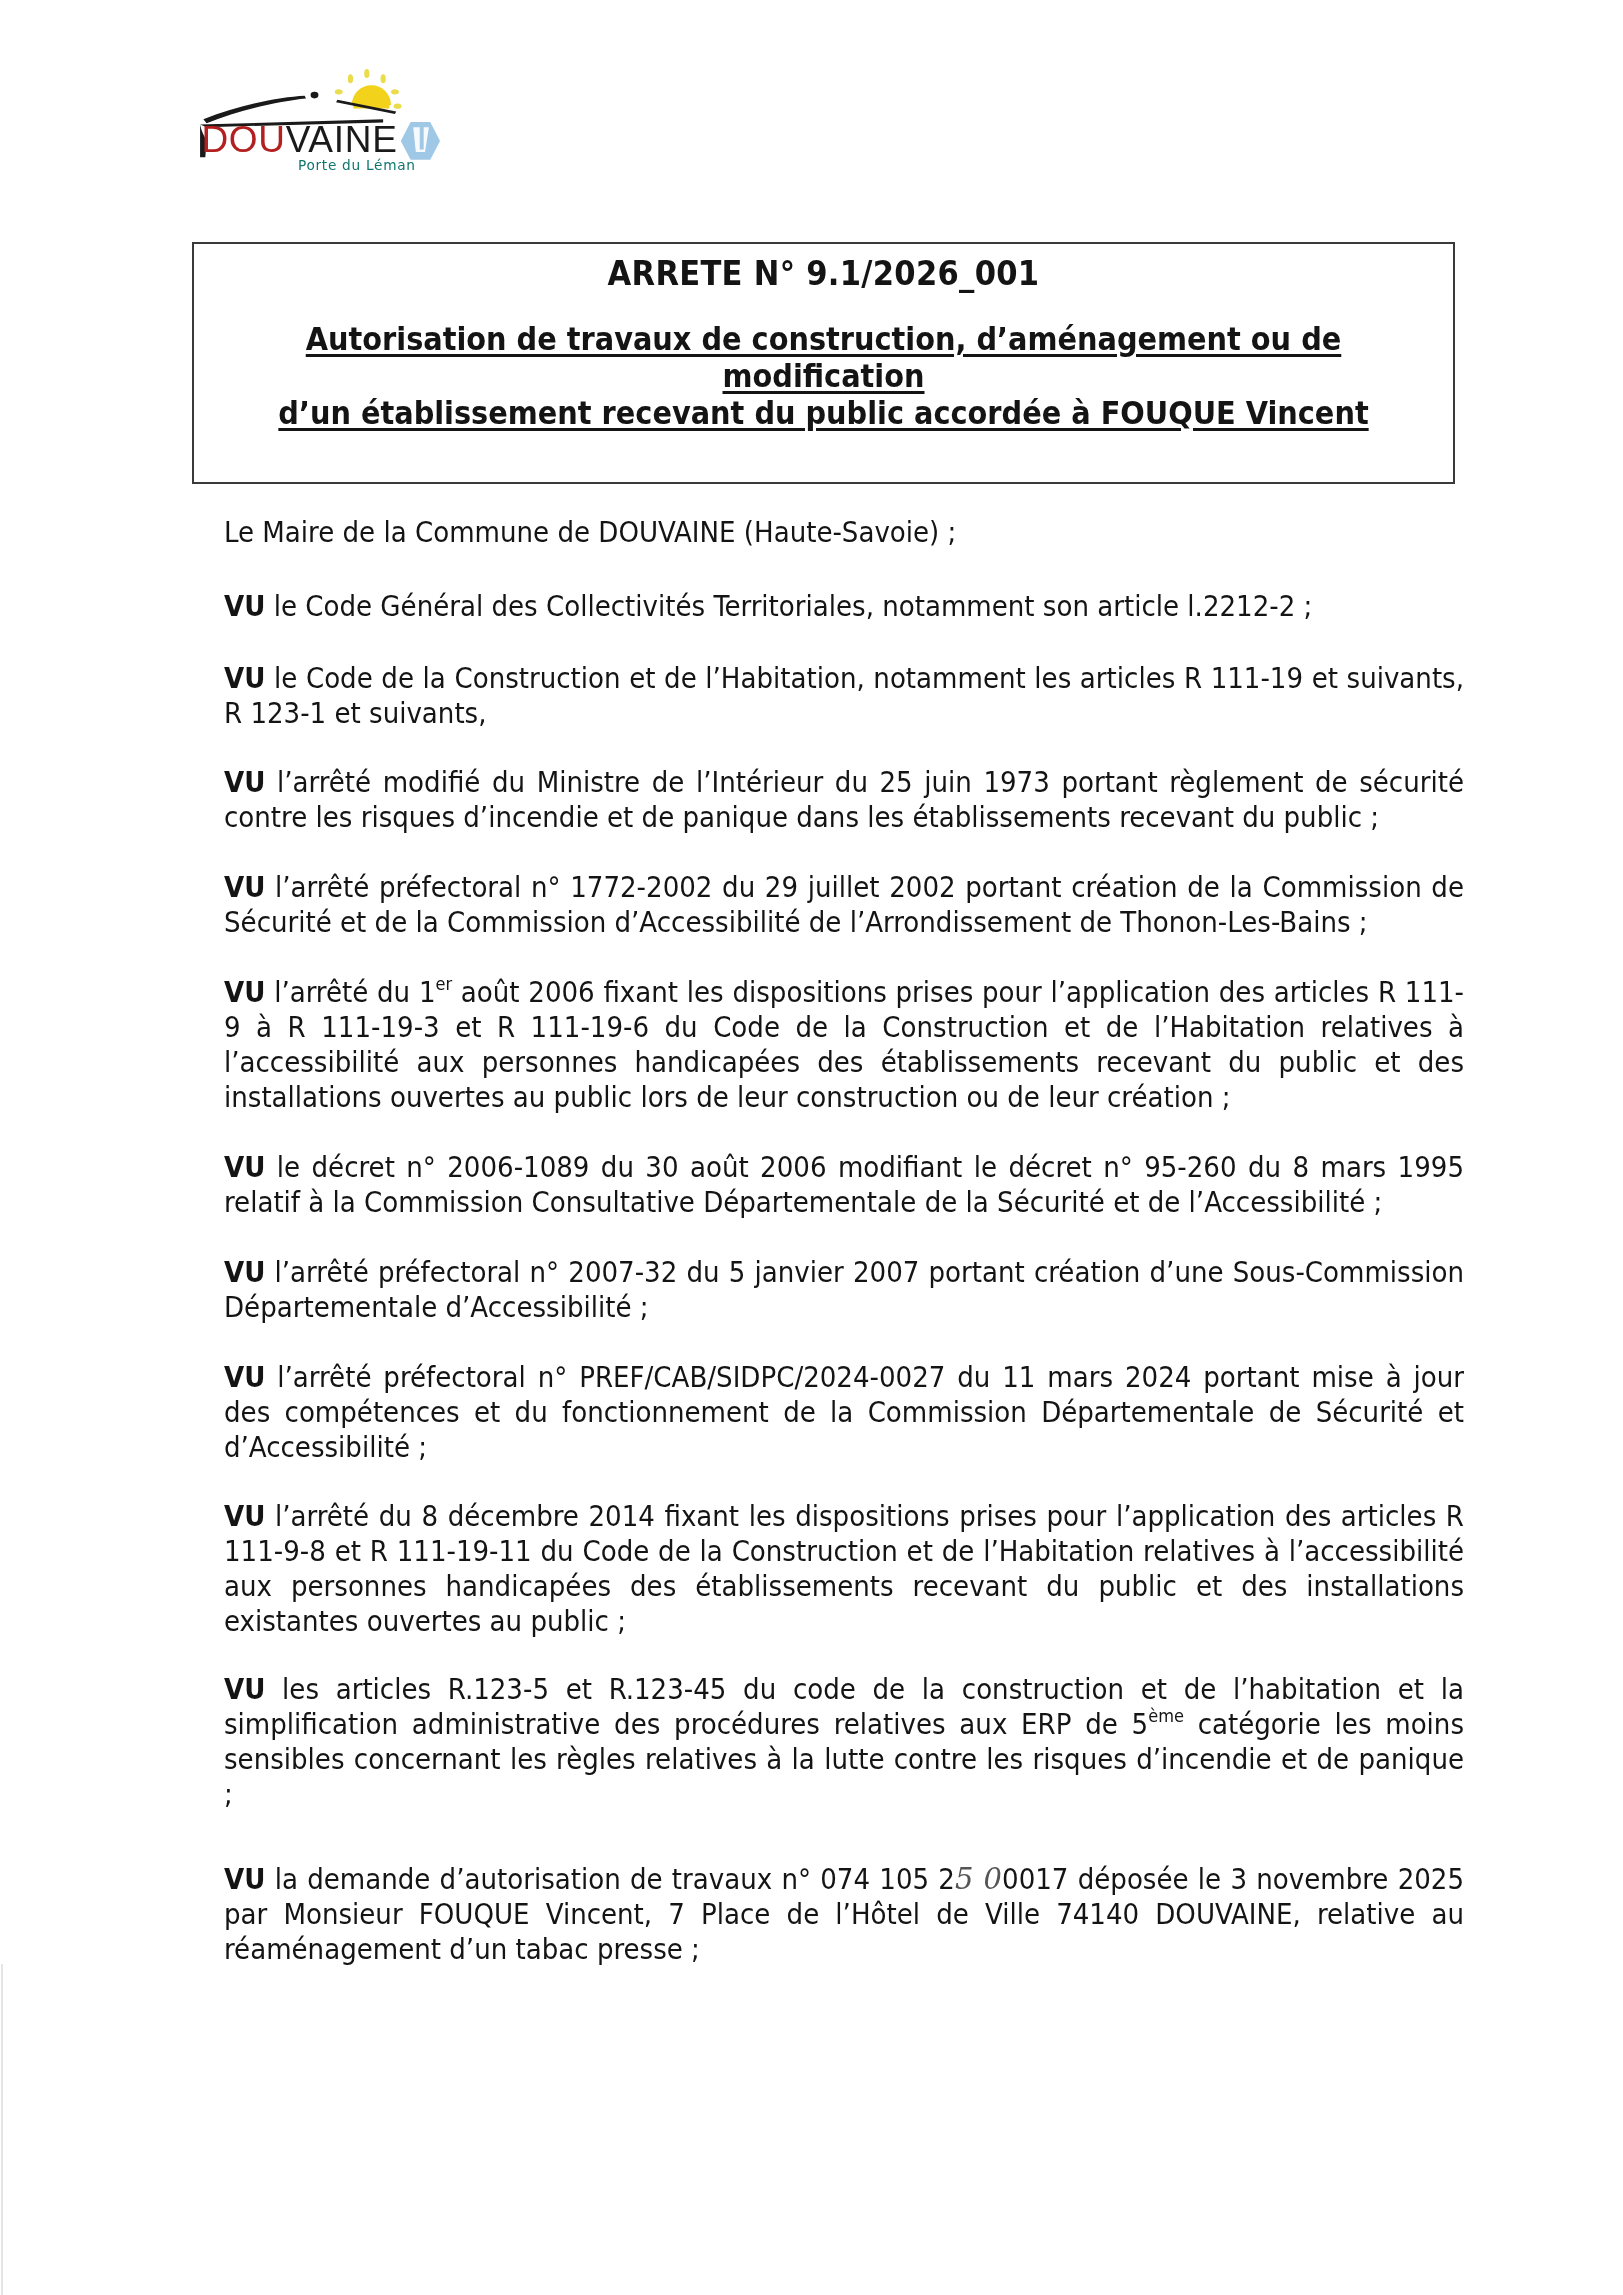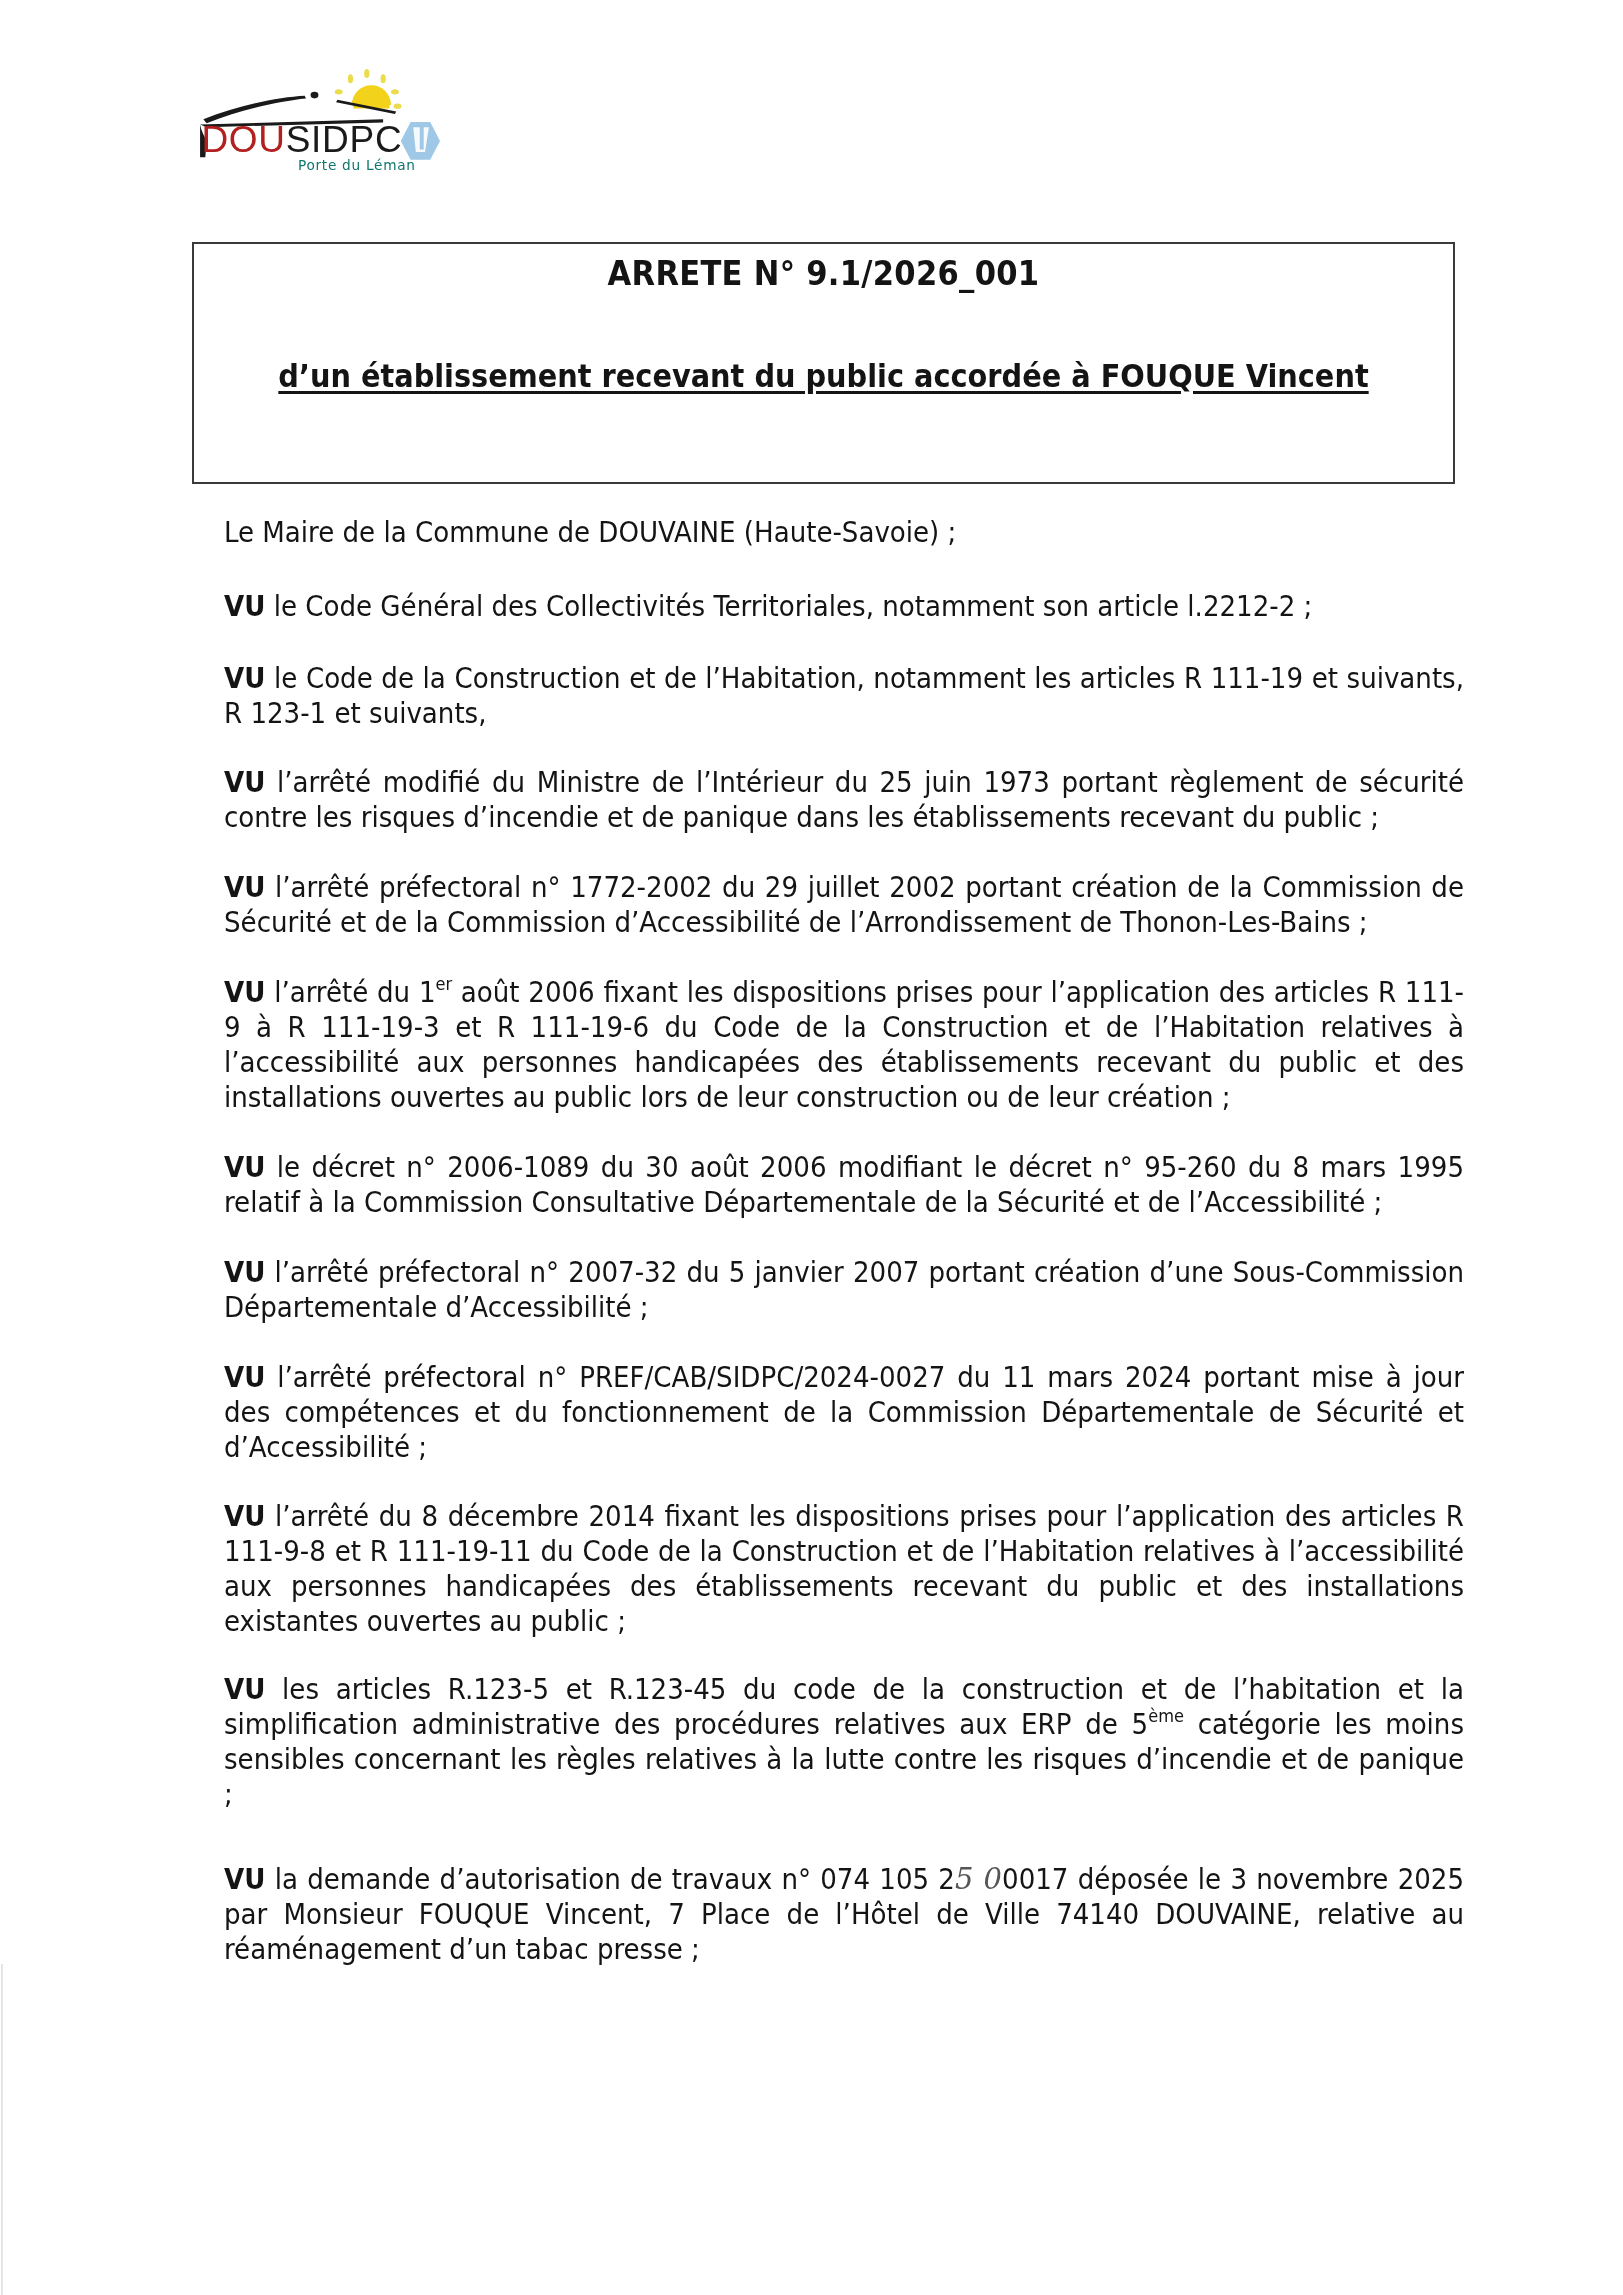--- a/index.html
+++ b/index.html
@@ -71,29 +71,29 @@
     <path d="M25 92 C 80 70, 140 58, 180 56 L 182 60 C 140 64, 80 78, 30 98 Z" fill="#1a1a1a"></path>
     <path d="M20 100 L 300 92 L 300 97 L 30 104 Z" fill="#1a1a1a"></path>
     <path d="M230 62 L 320 80 L 318 84 L 228 66 Z" fill="#1a1a1a"></path>
     <ellipse cx="195" cy="55" rx="6" ry="5" fill="#1a1a1a"></ellipse>
     <path d="M20 100 C 22 110, 26 118, 30 124 L 28 150 L 20 150 Z" fill="#1a1a1a"></path>
 
     <polygon points="342,96 372,96 387,125 372,154 342,154 327,125" fill="#9fc8e6"></polygon>
     <path d="M346 104 L 356 104 L 356 138 L 362 138 L 362 104 L 370 104 L 364 142 L 350 142 Z" fill="#ffffff" opacity="0.9"></path>
   </svg>
   <div class="logo-word">
-    <span class="red">DOU</span><span class="dark">SIDPC</span>
+    <span class="red">DOU</span><span class="dark">VAINE</span>
   </div>
   <div class="logo-tag">Porte du Léman</div>
 </div>
 
 <div class="title-box">
   <div class="decree-number">ARRETE N° 9.1/2026_001</div>
   <div class="decree-subject">
-    <br>
+    <span>Autorisation de travaux de construction, d’aménagement ou de modification</span><br>
     <span>d’un établissement recevant du public accordée à FOUQUE Vincent</span>
   </div>
 </div>
 
 <p class="body-par" style="top:499px">Le Maire de la Commune de DOUVAINE (Haute-Savoie) ;</p>
 
 <p class="body-par" style="top:573px">
   <span class="vu">VU</span><span> le Code Général des Collectivités Territoriales, notamment son article l.2212-2 ;</span>
 </p>
 

